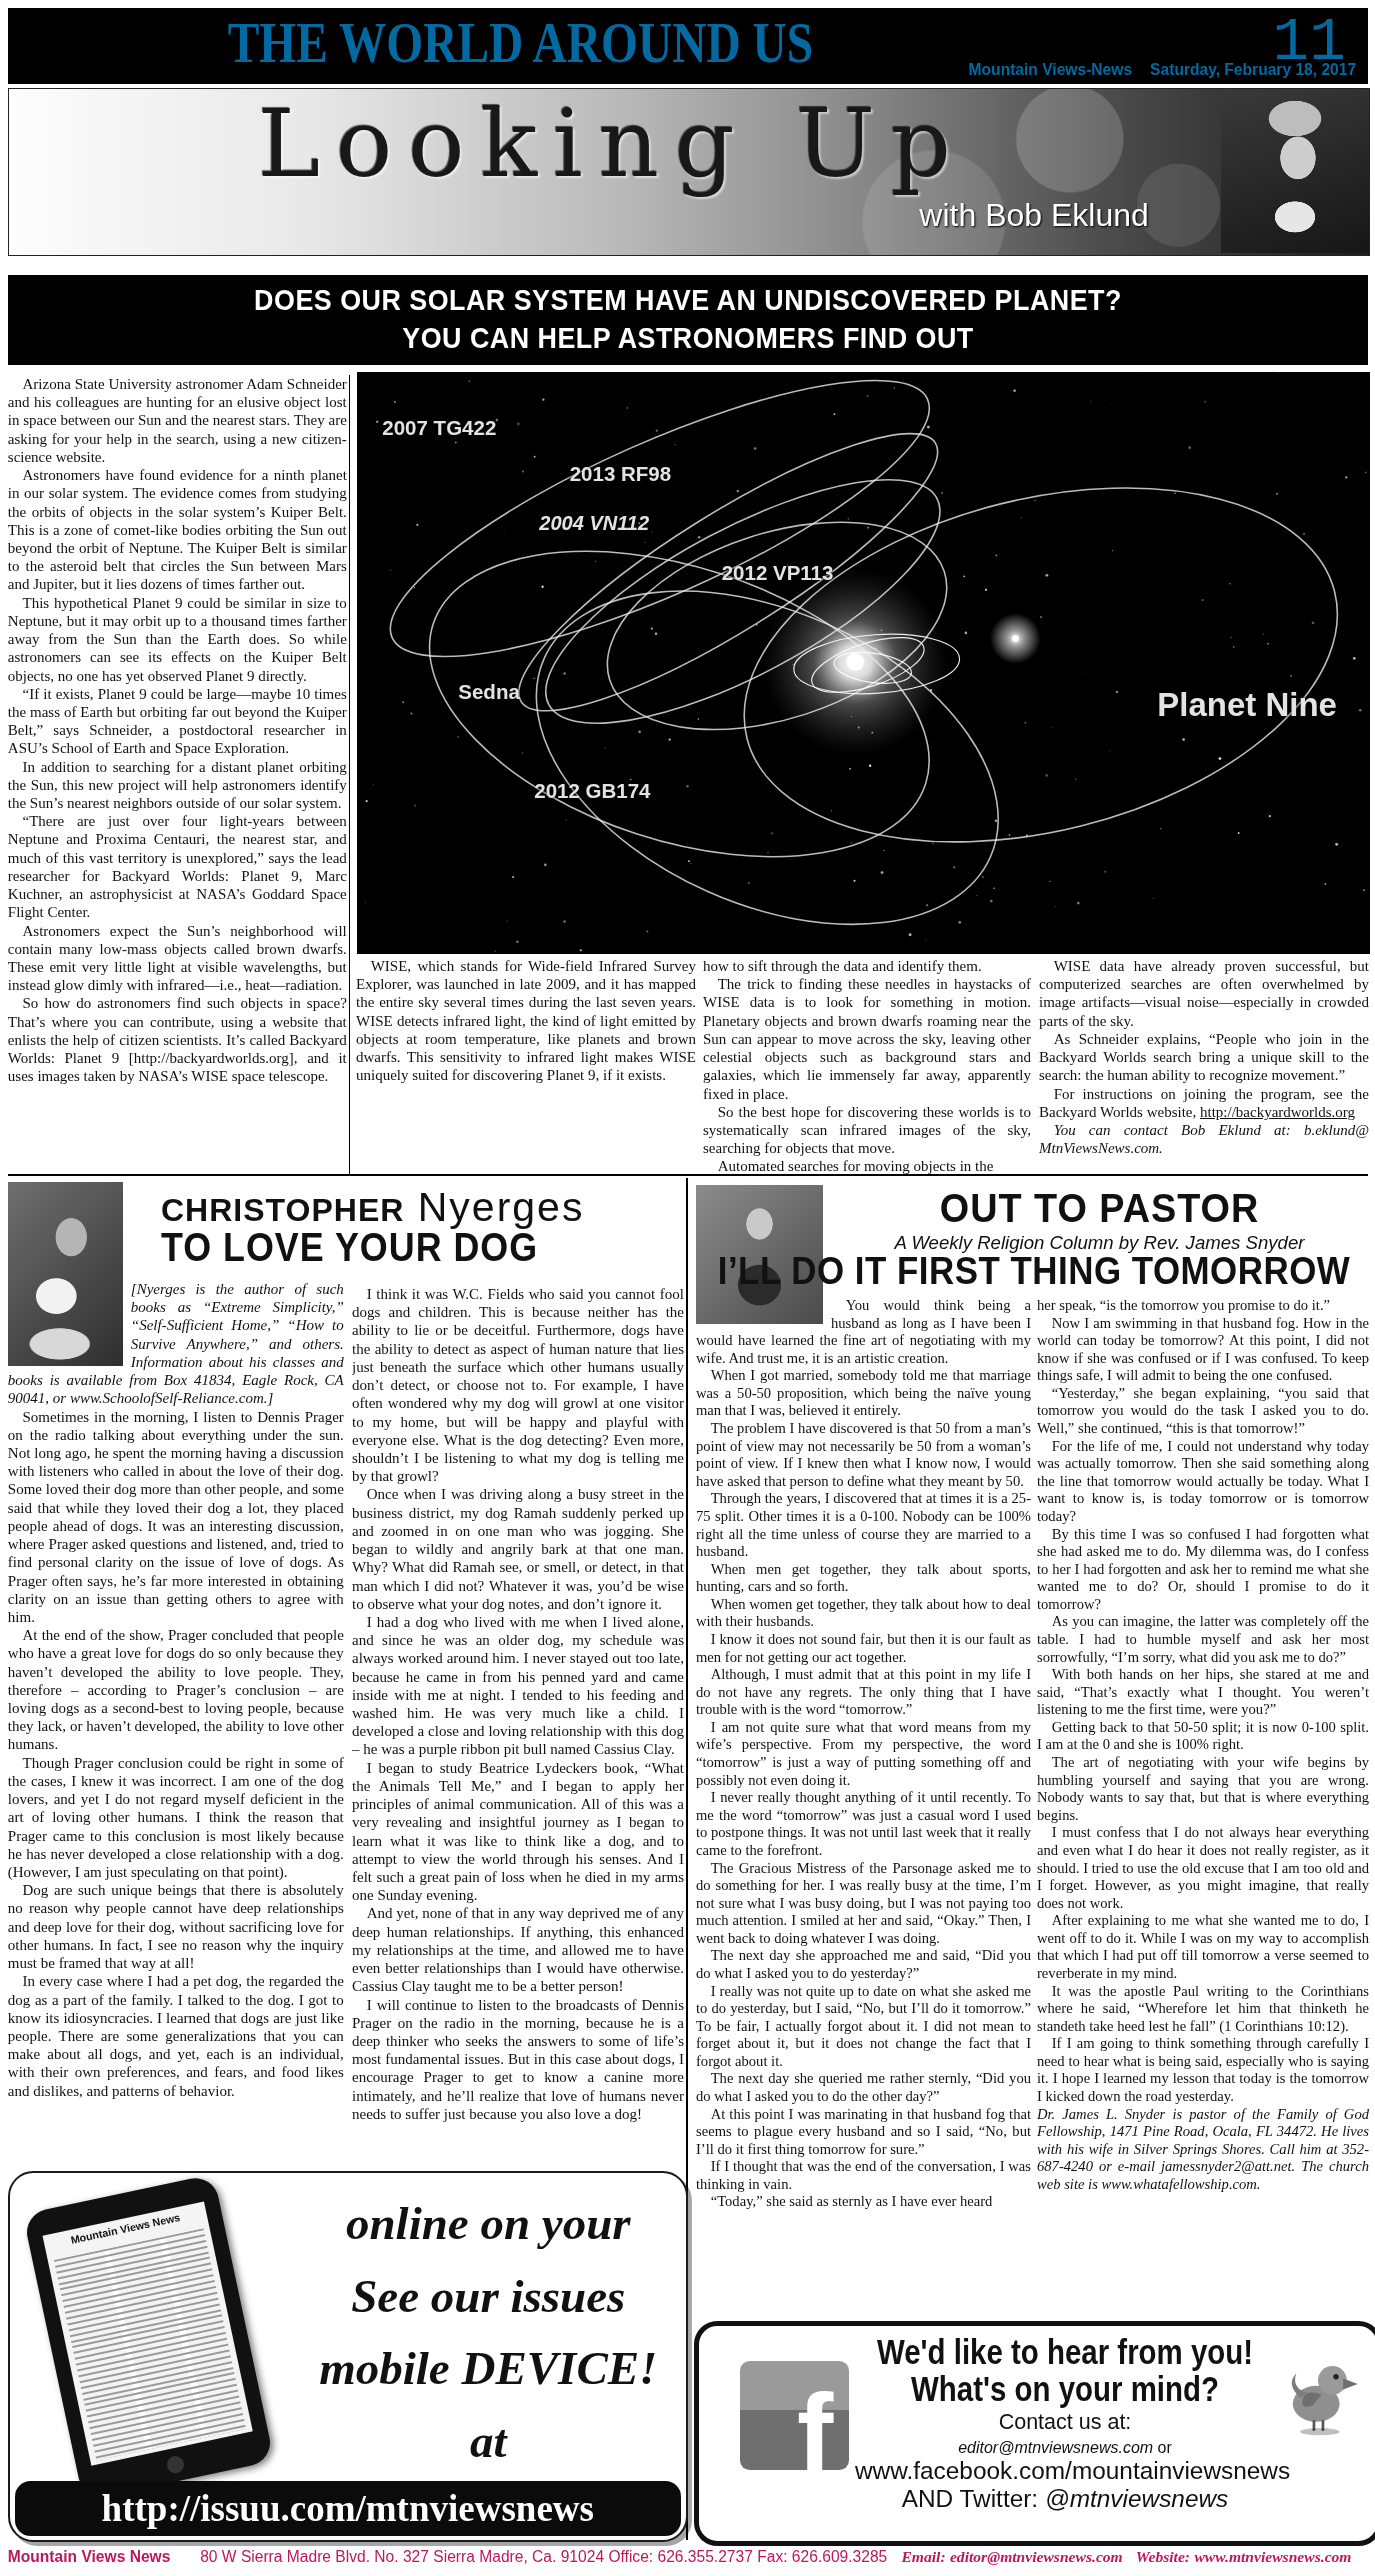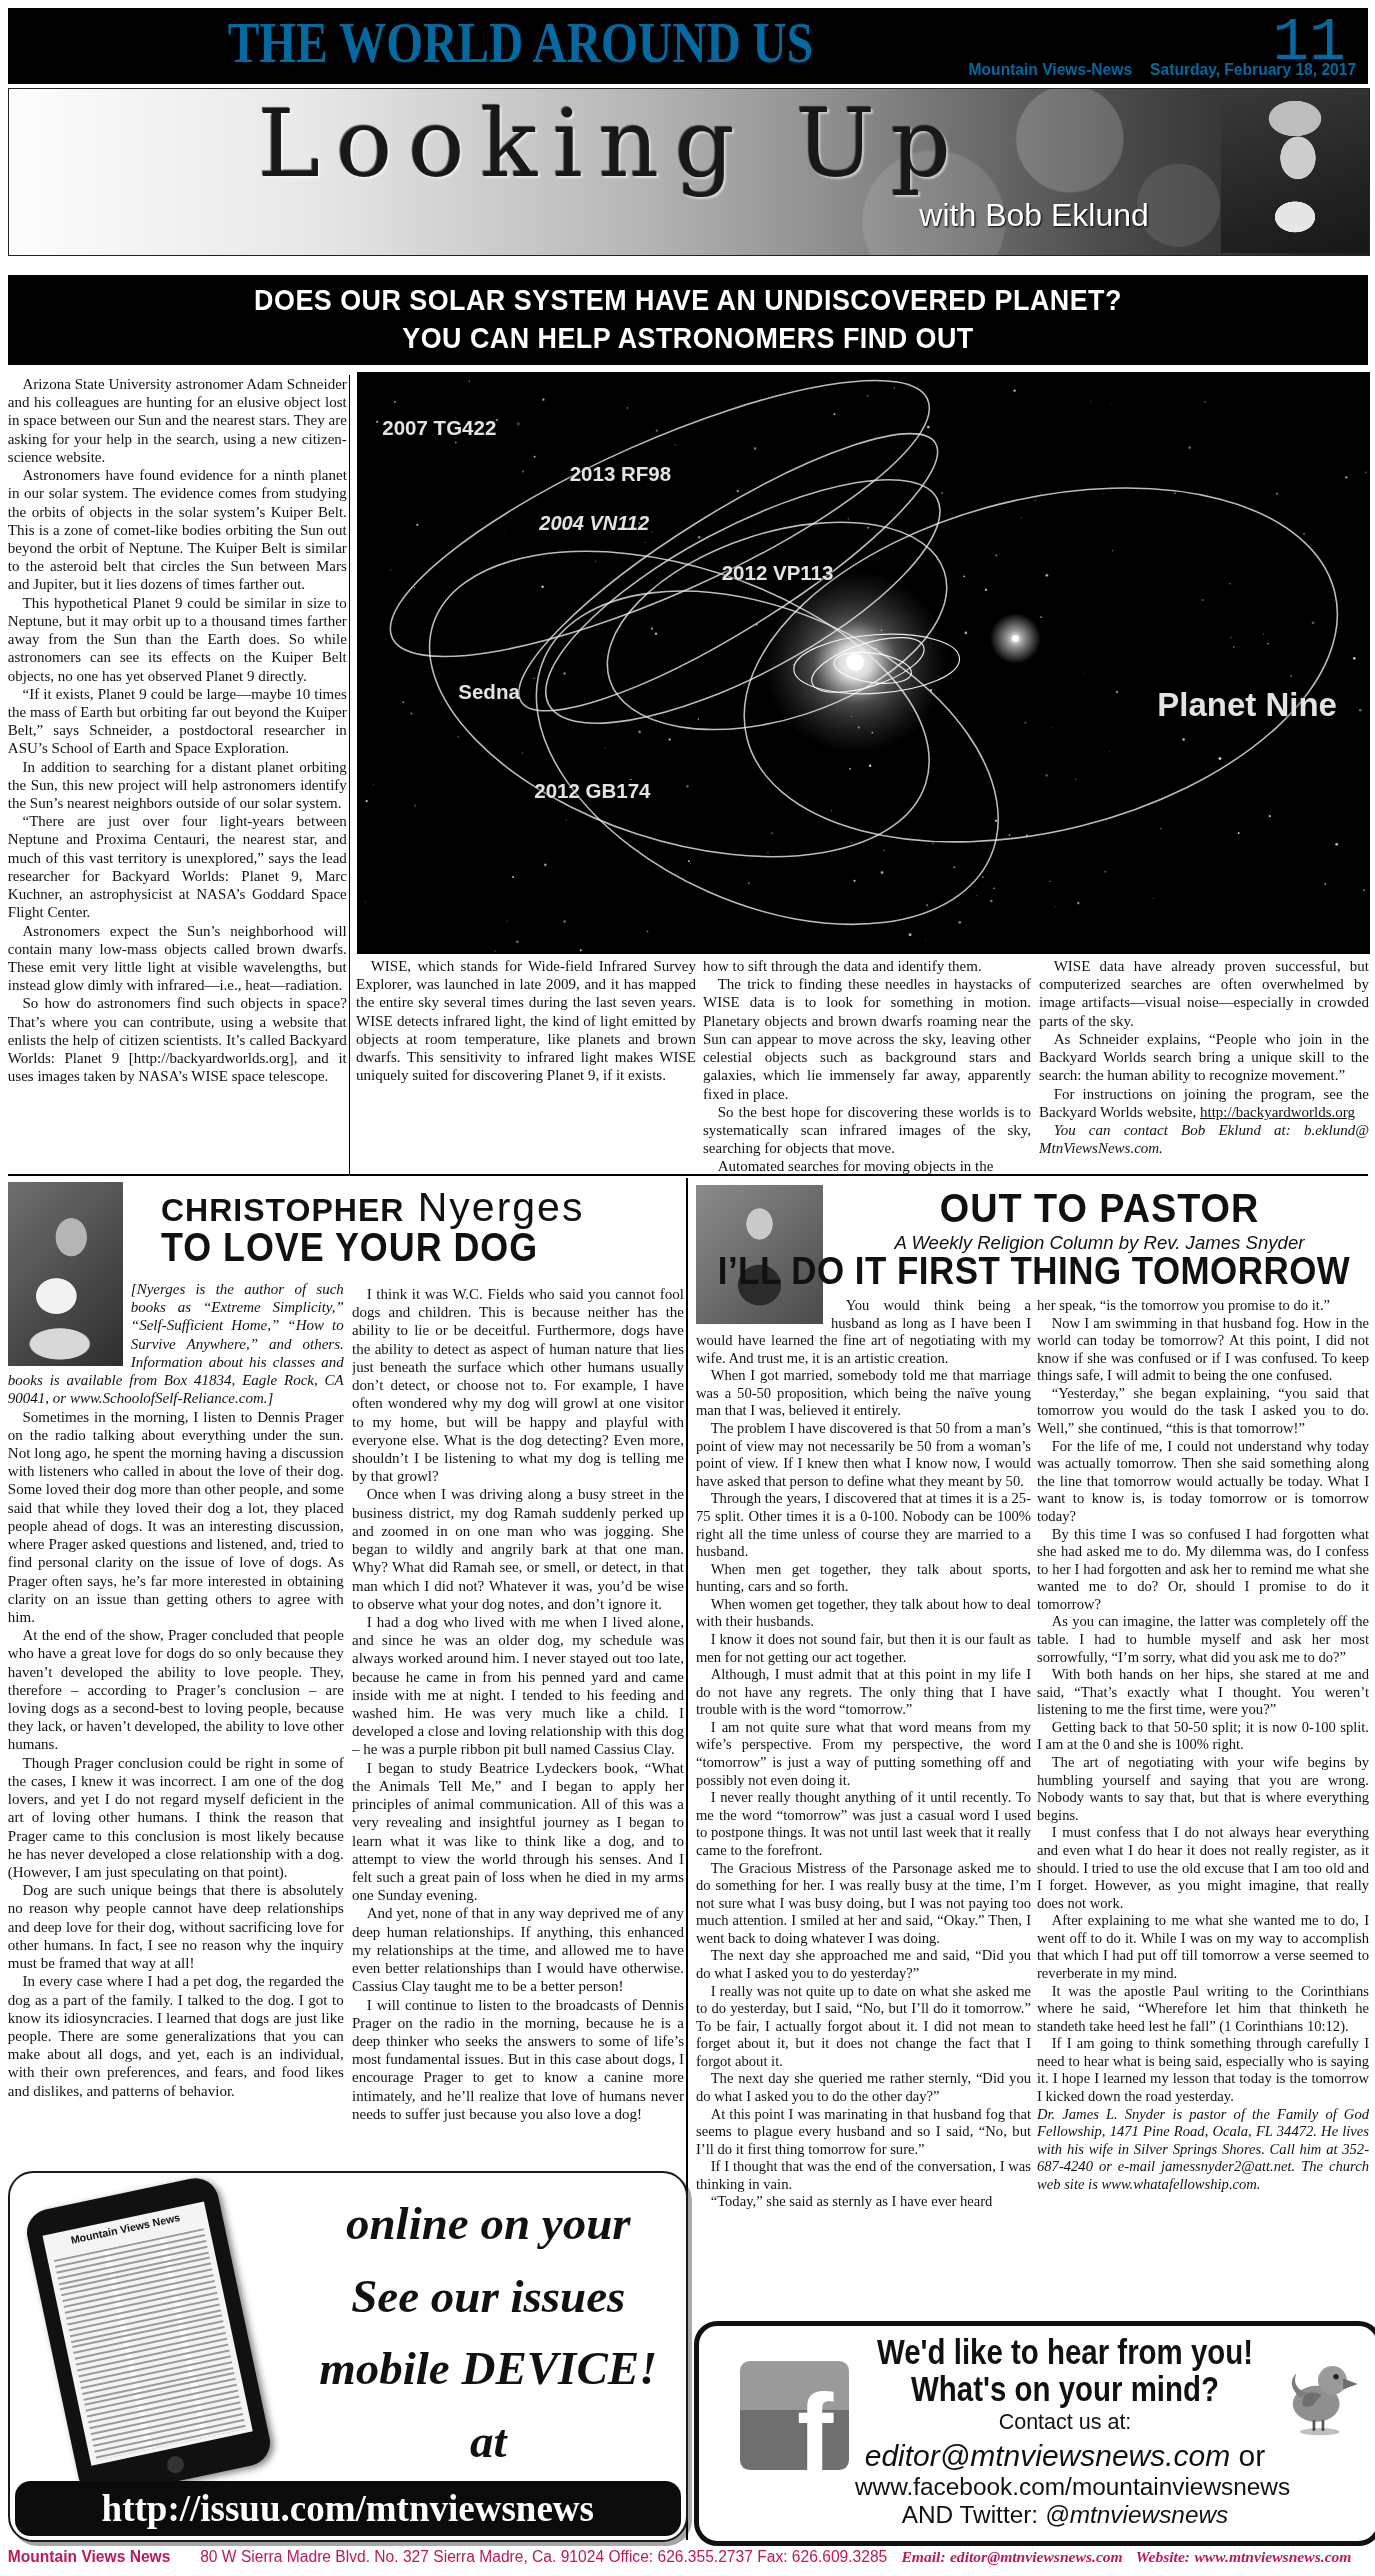--- a/index.html
+++ b/index.html
@@ -124,21 +124,21 @@
   .fb-logo{position:absolute;left:41px;top:35px;width:109px;height:109px;border-radius:9.8px;
            background:linear-gradient(180deg,#9a9a9a 0 45%,#6f6f6f 45% 100%);
            overflow:hidden;}
   .fb-logo span{position:absolute;right:15.6px;bottom:-25.4px;font-family:"Liberation Sans",sans-serif;
                 font-weight:bold;font-size:109px;color:#fff;}
   .social-text{position:absolute;left:156px;top:7.8px;width:420px;text-align:center;
                font-family:"Liberation Sans",sans-serif;}
   .social-line1{font-weight:bold;font-size:32px;transform:scale(.92,1.1);}
   .social-line2{font-weight:bold;font-size:32px;transform:scale(.92,1.1);}
   .social-contact{font-size:21.5px;margin-top:2px;}
-  .social-email{font-size:30px;margin-top:3.9px;}
+  .social-email{font-size:16px;margin-top:3.9px;}
   .social-email .it{font-style:italic;}
   .social-fb{font-size:24.4px;}
   .social-tw{font-size:24.4px;}
   .social-tw .it{font-style:italic;}
   .bird{position:absolute;right:13.7px;top:21.5px;width:90px;height:90px;}
 
   
   .footer{position:absolute;left:7.8px;top:2548px;width:1360px;font-size:15.6px;white-space:nowrap;
           font-family:"Liberation Sans",sans-serif;color:#be185d;}
   .footer .name{font-weight:bold;margin-right:25.4px;}

